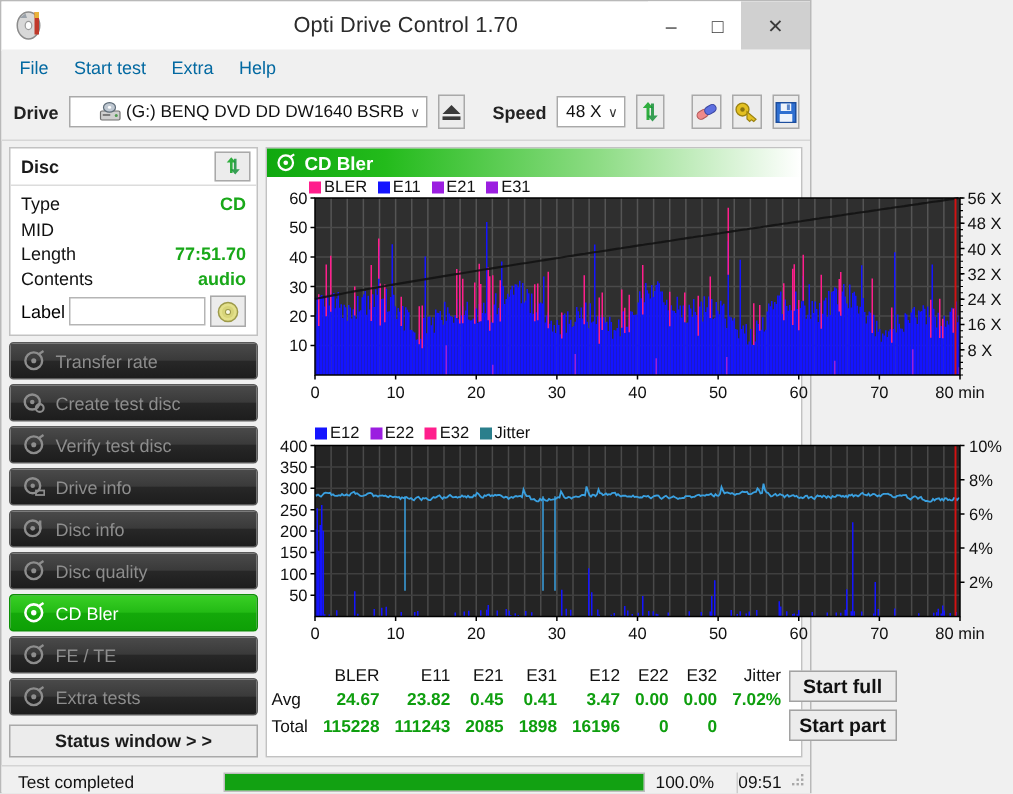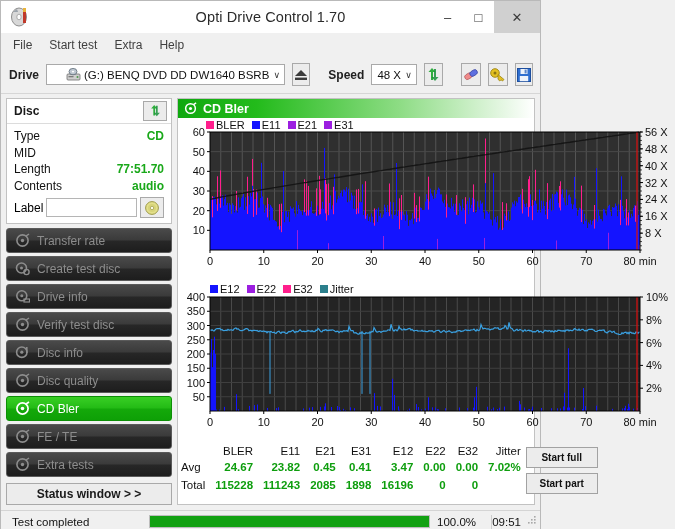--- a/index.html
+++ b/index.html
@@ -31,21 +31,21 @@
   .winbtns{margin-left:auto;display:flex;height:32px;}
   .winbtn{
     width:31px;height:32px;display:flex;align-items:center;justify-content:center;
     color:#3a3a3a;font-size:13px;background:#ffffff;
   }
   .winbtn.close{background:#d0d0d0;color:#3b3b3b;width:46px;}
   
   .menubar{
     height:22px;flex:0 0 22px;background:#f0f0f0;
     display:flex;align-items:center;padding-left:12px;gap:17px;
-    font-size:12px;color:#404040;
+    font-size:12px;color:#0369a1;
   }
   .menubar span{cursor:default;}
   
   .toolbar{
     height:37px;flex:0 0 37px;background:#f0f0f0;
     display:flex;align-items:center;padding:0 8px;gap:7px;
     border-bottom:1px solid #d6d6d6;
   }
   .tb-label{font-weight:bold;font-size:12px;color:#222;}
   .combo{
@@ -133,21 +133,21 @@
   .tblwrap{padding:2px 0 0 0;display:flex;}
   table.stats{border-collapse:collapse;font-size:11.5px;}
   table.stats th{
     font-weight:normal;color:#111;text-align:right;padding:0 5px 1px 5px;
   }
   table.stats td{color:#0e9e0e;text-align:right;padding:0 5px;font-weight:bold;line-height:14.5px;}
   table.stats td.rl{color:#111;text-align:left;font-weight:normal;padding-left:3px;}
   .actions{margin-left:auto;display:flex;flex-direction:column;gap:5px;padding:2px 6px 0 0;}
   .abtn{
     width:72px;height:21px;border:1px solid #a2a2a2;background:#ececec;
-    font-size:10px;color:#111;font-weight:bold;
+    font-size:13px;color:#111;font-weight:bold;
     display:flex;align-items:center;justify-content:center;box-sizing:border-box;
   }
   
   .statusbar{
     height:21px;flex:0 0 21px;border-top:1px solid #d4d4d4;
     display:flex;align-items:center;font-size:11.5px;color:#111;
     padding:0 3px;gap:0;background:#f0f0f0;
   }
   .sb-text{width:152px;padding-left:8px;}
   .sb-prog{
@@ -311,36 +311,36 @@
                 <circle cx="6.5" cy="7" r="5" fill="none" stroke="#8d8d8d" stroke-width="1.6"></circle>
                 <circle cx="6.5" cy="7" r="1.5" fill="#8d8d8d"></circle>
                 <circle cx="11.5" cy="11" r="2.6" fill="none" stroke="#8d8d8d" stroke-width="1.4"></circle>
               </svg>
           </span>
           <span>Create test disc</span>
         </div>
         <div class="navitem">
           <span class="nic">
             <svg width="15" height="15" viewBox="0 0 15 15">
+                <circle cx="7.5" cy="7.5" r="5.6" fill="none" stroke="#8d8d8d" stroke-width="1.6"></circle>
+                <circle cx="7.5" cy="7.5" r="1.7" fill="#8d8d8d"></circle>
+                <path d="M11 3 L14 1" stroke="#8d8d8d" stroke-width="1.5"></path>
+              </svg>
+          </span>
+          <span>Verify test disc</span>
+        </div>
+        <div class="navitem">
+          <span class="nic">
+            <svg width="15" height="15" viewBox="0 0 15 15">
                 <circle cx="6.8" cy="6.8" r="5" fill="none" stroke="#8d8d8d" stroke-width="1.6"></circle>
                 <circle cx="6.8" cy="6.8" r="1.5" fill="#8d8d8d"></circle>
                 <rect x="9" y="10" width="5.5" height="3" fill="none" stroke="#8d8d8d" stroke-width="1.2"></rect>
               </svg>
           </span>
           <span>Drive info</span>
-        </div>
-        <div class="navitem">
-          <span class="nic">
-            <svg width="15" height="15" viewBox="0 0 15 15">
-                <circle cx="7.5" cy="7.5" r="5.6" fill="none" stroke="#8d8d8d" stroke-width="1.6"></circle>
-                <circle cx="7.5" cy="7.5" r="1.7" fill="#8d8d8d"></circle>
-                <path d="M11 3 L14 1" stroke="#8d8d8d" stroke-width="1.5"></path>
-              </svg>
-          </span>
-          <span>Verify test disc</span>
         </div>
         <div class="navitem">
           <span class="nic">
             <svg width="15" height="15" viewBox="0 0 15 15">
                 <circle cx="6.8" cy="7.2" r="5.2" fill="none" stroke="#8d8d8d" stroke-width="1.6"></circle>
                 <circle cx="6.8" cy="7.2" r="1.6" fill="#8d8d8d"></circle>
                 <rect x="11" y="2" width="1.6" height="6" fill="#8d8d8d"></rect>
               </svg>
           </span>
           <span>Disc info</span>

